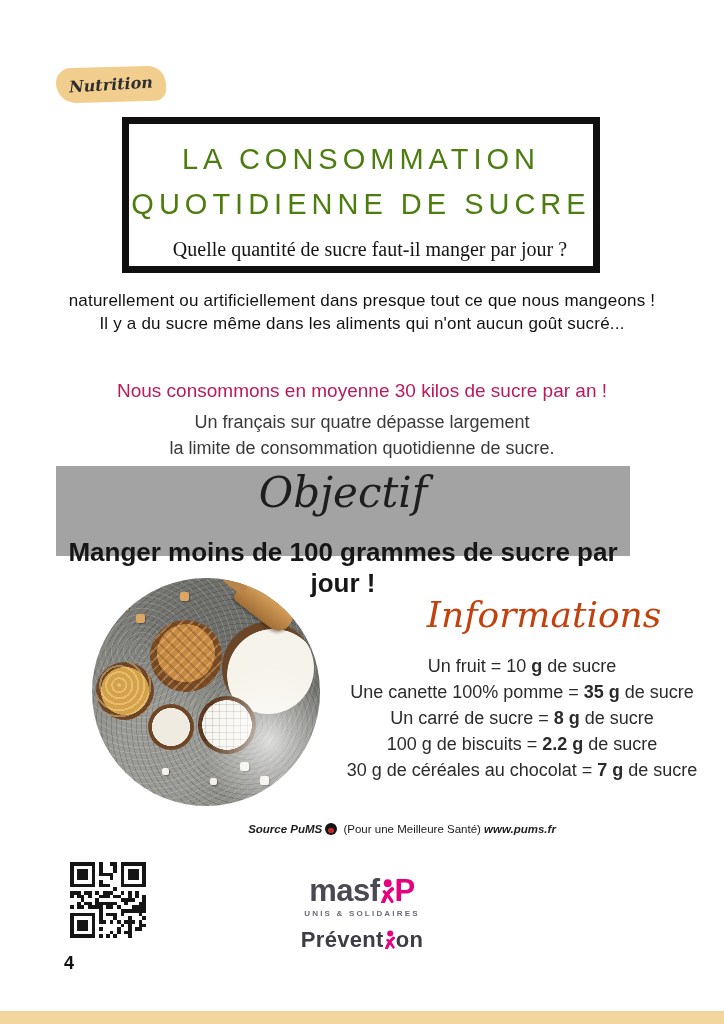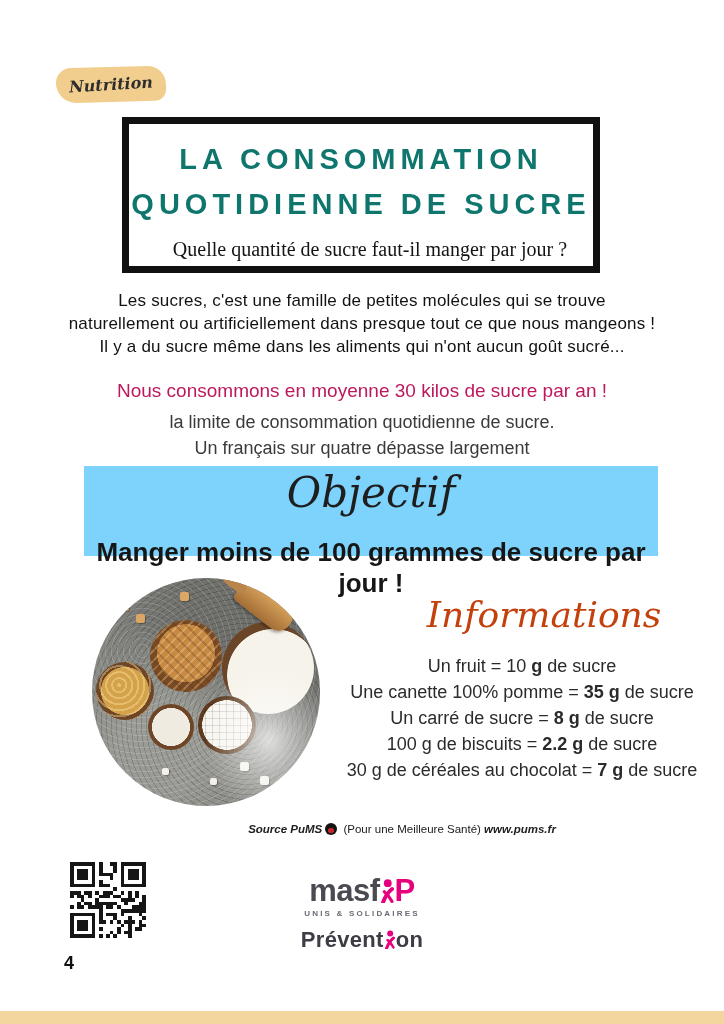--- a/index.html
+++ b/index.html
@@ -9,36 +9,36 @@
   
   .nutrition-tag{position:absolute;left:56px;top:67px;width:110px;height:35px;
     background:#F2CE8E;border-radius:18px 22px 14px 24px;transform:rotate(-1.5deg);
     display:flex;align-items:center;justify-content:center;}
   .nutrition-tag span{font-family:"DejaVu Serif",serif;font-style:italic;font-weight:bold;
     font-size:16px;color:#2e2e2e;transform:rotate(-2deg);}
 
   
   .title-box{position:absolute;left:122px;top:117px;width:478px;height:156px;
     border:7px solid #101010;box-sizing:border-box;text-align:center;background:#fff;}
-  .title-line{font-weight:bold;font-size:29px;letter-spacing:5px;line-height:45px;color:#0f766e;}
+  .title-line{font-weight:normal;font-size:29px;letter-spacing:5px;line-height:45px;color:#4d7c0f;}
   .title-line:first-of-type{margin-top:13px;}
   .title-sub{font-family:"Liberation Serif",serif;font-size:20px;margin-top:11px;color:#141414;margin-left:18px;}
 
   
   .intro{position:absolute;left:30px;top:289px;width:664px;text-align:center;
     font-size:17px;line-height:23px;color:#121212;letter-spacing:0.2px;}
 
   
   .stats{position:absolute;left:0;top:380px;width:724px;text-align:center;}
   .stats .headline{font-size:19px;font-weight:normal;color:#be185d;margin-bottom:7px;}
   .stats .line{font-size:18px;line-height:26px;color:#3a3a3a;}
 
   
-  .objective{position:absolute;left:84px;top:466px;width:574px;height:90px;
-    background:#7dd3fc;text-align:center;}
+  .objective{position:absolute;left:56px;top:466px;width:574px;height:90px;
+    background:#a3a3a3;text-align:center;}
   .objective .script{font-family:"DejaVu Serif",serif;font-style:italic;font-size:42px;
     line-height:50px;margin-top:2px;color:#1e1e1e;}
   .objective .goal{font-size:26px;font-weight:bold;color:#161616;margin-top:19px;}
 
   
   .photo{position:absolute;left:92px;top:578px;width:228px;height:228px;border-radius:50%;
     overflow:hidden;
     background:
       radial-gradient(circle at 30% 75%,rgba(160,160,155,.9) 0 18%,transparent 55%),
       radial-gradient(circle at 72% 18%,rgba(110,110,106,.9) 0 28%,transparent 65%),
@@ -117,29 +117,28 @@
     <span>Nutrition</span>
   </div>
 
   <div class="title-box">
     <div class="title-line">LA CONSOMMATION</div>
     <div class="title-line">QUOTIDIENNE DE SUCRE</div>
     <div class="title-sub">Quelle quantité de sucre faut-il manger par jour ?</div>
   </div>
 
   <div class="intro">
-    <div>Les sucres, c'est une famille de petites molécules qui se trouve</div>
     <div>naturellement ou artificiellement dans presque tout ce que nous mangeons !</div>
     <div>Il y a du sucre même dans les aliments qui n'ont aucun goût sucré...</div>
   </div>
 
   <div class="stats">
     <div class="headline">Nous consommons en moyenne 30 kilos de sucre par an !</div>
+    <div class="line">Un français sur quatre dépasse largement</div>
     <div class="line">la limite de consommation quotidienne de sucre.</div>
-    <div class="line">Un français sur quatre dépasse largement</div>
   </div>
 
   <div class="objective">
     <div class="script">Objectif</div>
     <div class="goal">Manger moins de 100 grammes de sucre par jour !</div>
   </div>
 
   <div class="photo">
     <span class="cube tan" style="left:28px;top:24px;"></span>
     <span class="cube tan" style="left:44px;top:36px;"></span>

